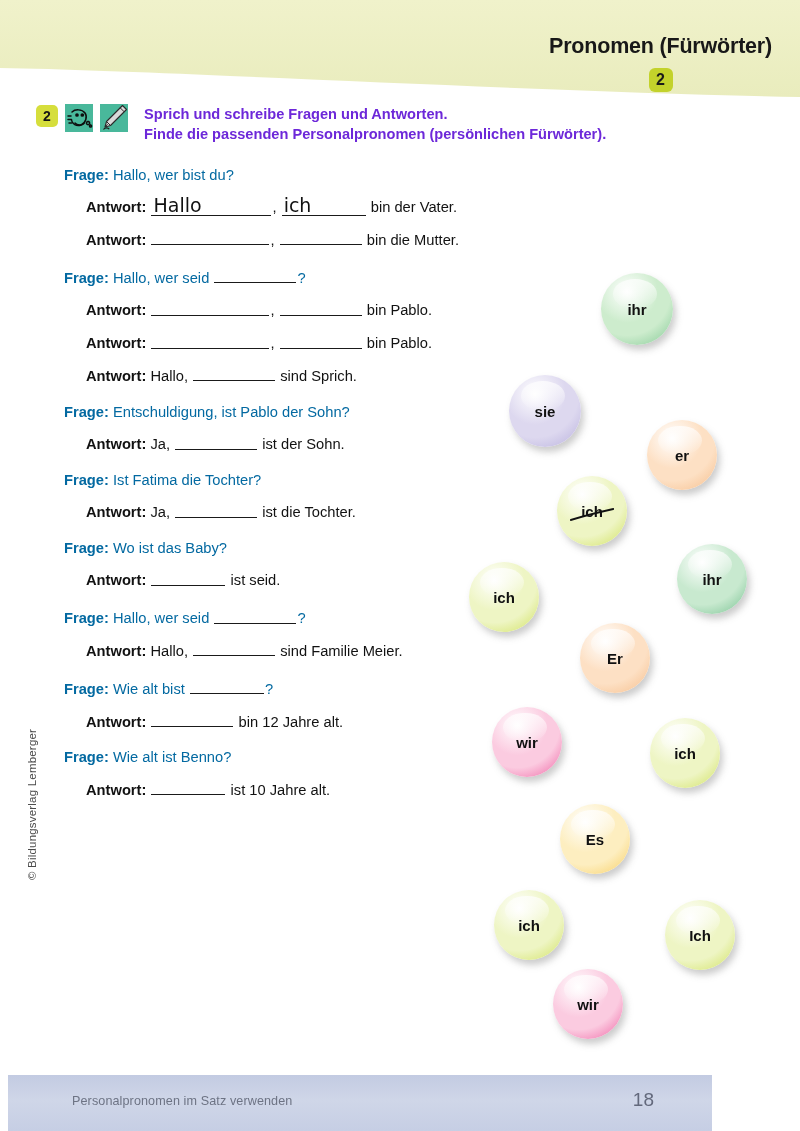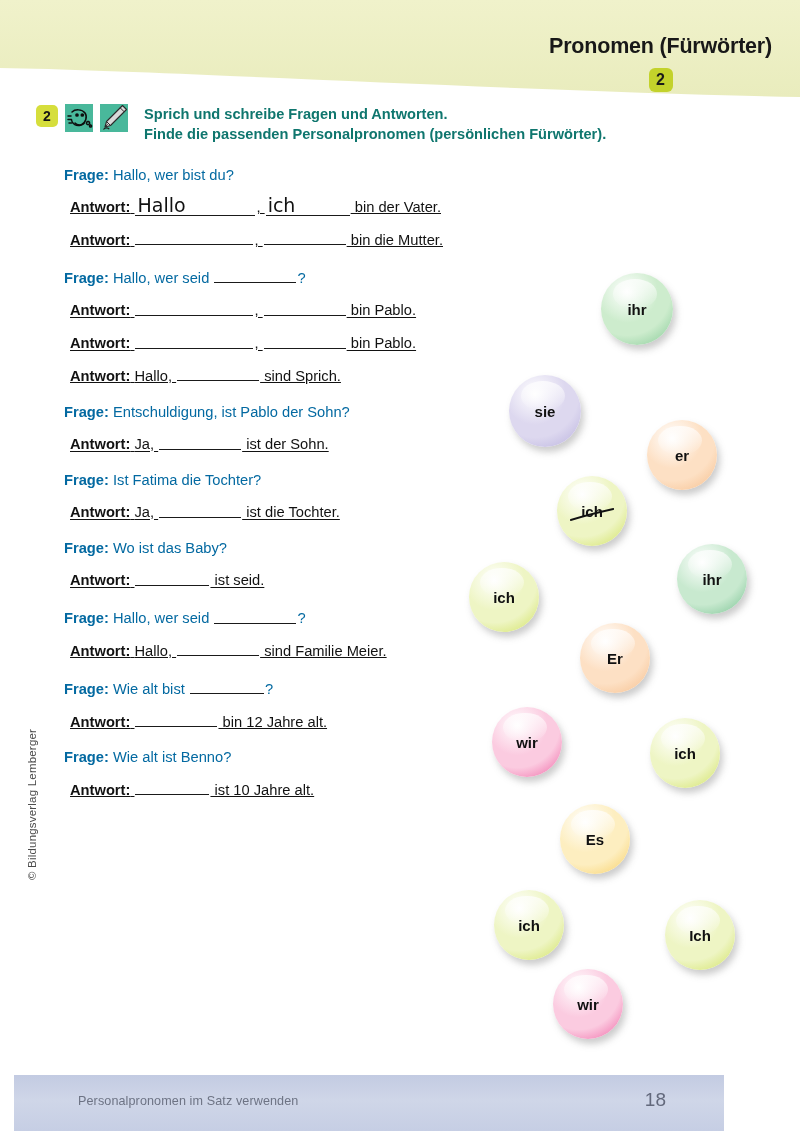--- a/index.html
+++ b/index.html
@@ -87,21 +87,21 @@
     background: #49b89b;
     flex: 0 0 auto;
     position: relative;
     overflow: hidden;
   }
   .icon-sq svg { position: absolute; left: 0; top: 0; }
   .task-text {
     margin-left: 9px;
     font-size: 14.6px;
     font-weight: bold;
-    color: #0f766e;
+    color: #6d28d9;
     line-height: 1.38;
   }
   .task-text div { white-space: nowrap; }
 
   
   .exercise {
     position: absolute;
     left: 64px;
     top: 166px;
     width: 420px;
@@ -111,24 +111,23 @@
     font-size: 14.7px;
     color: #0369a1;
     line-height: 1.25;
     margin-bottom: 12px;
     white-space: nowrap;
   }
   .a-line {
     font-size: 14.7px;
     color: #121212;
     line-height: 1.25;
-    margin-left: 6px;
+    margin-left: 22px;
     margin-bottom: 12px;
     white-space: nowrap;
-    text-decoration: underline;
   }
   .lbl { font-weight: bold; }
   .blank {
     display: inline-block;
     border-bottom: 1.6px solid #1a1a1a;
     vertical-align: baseline;
     height: 1.05em;
     margin: 0 1px;
   }
   .blank.w-s  { width: 74px; }
@@ -199,26 +198,25 @@
     transform-origin: left top;
     font-size: 11.5px;
     color: #4a4a4a;
     white-space: nowrap;
     letter-spacing: 0.2px;
   }
 
   
   .footer {
     position: absolute;
-    left: 14px;
+    left: 8px;
     bottom: 0;
     width: 704px;
     height: 56px;
     background: linear-gradient(to bottom, #c3cbe2 0%, #cfd6e8 45%, #c6cee4 100%);
-    padding-left: 6px;
   }
   .footer-text {
     position: absolute;
     left: 64px;
     top: 19px;
     font-size: 12.6px;
     color: #6d7384;
     letter-spacing: 0.1px;
   }
   .footer-page {

